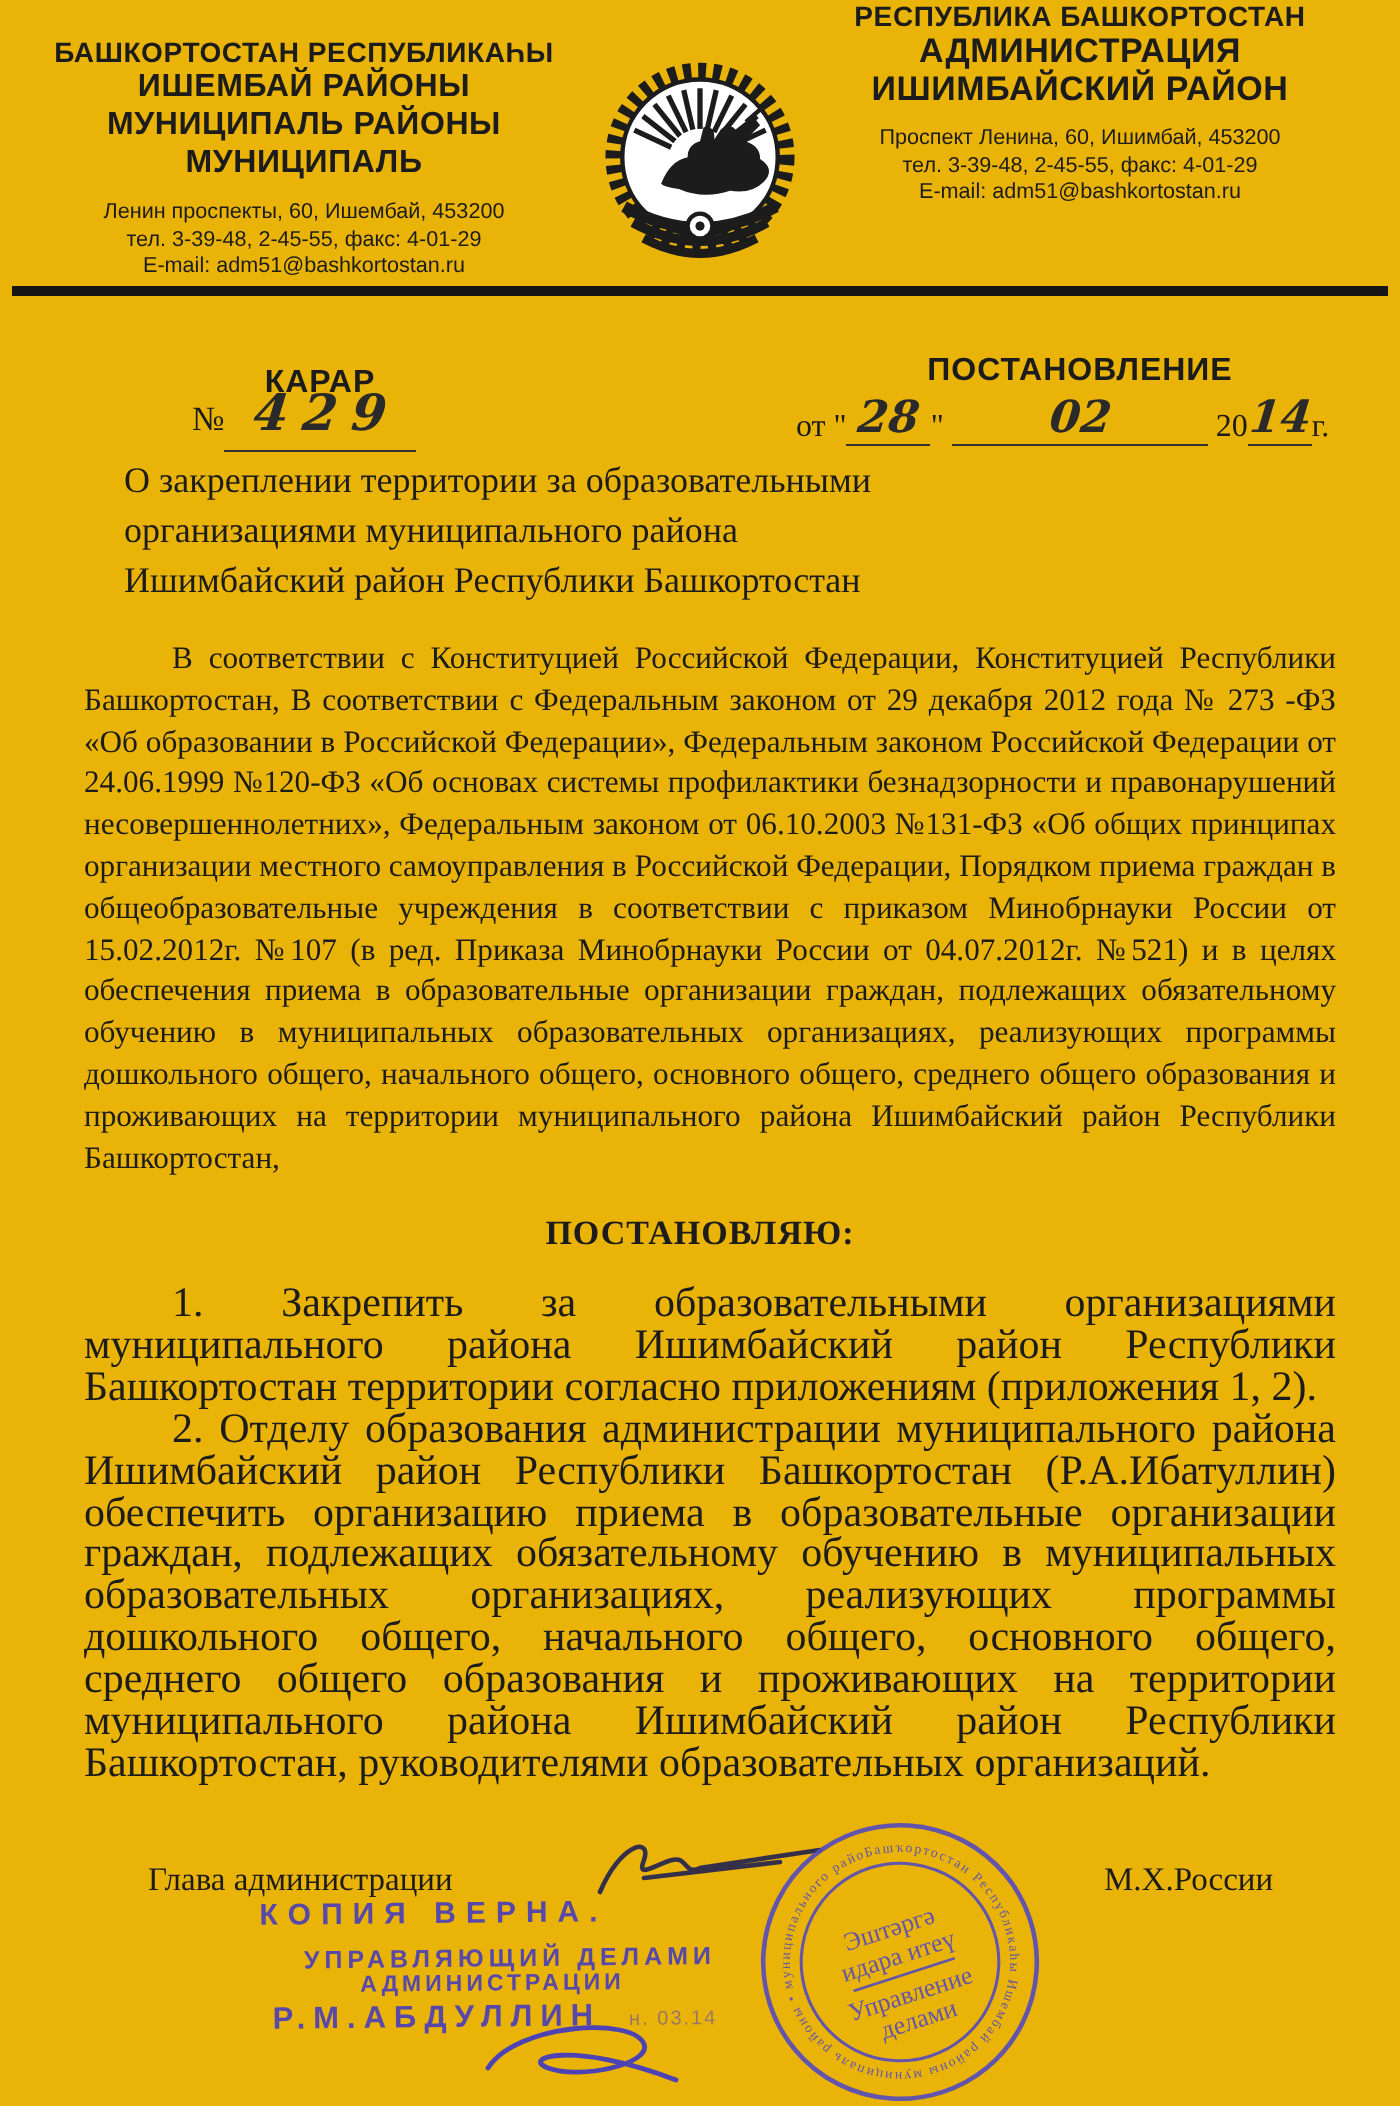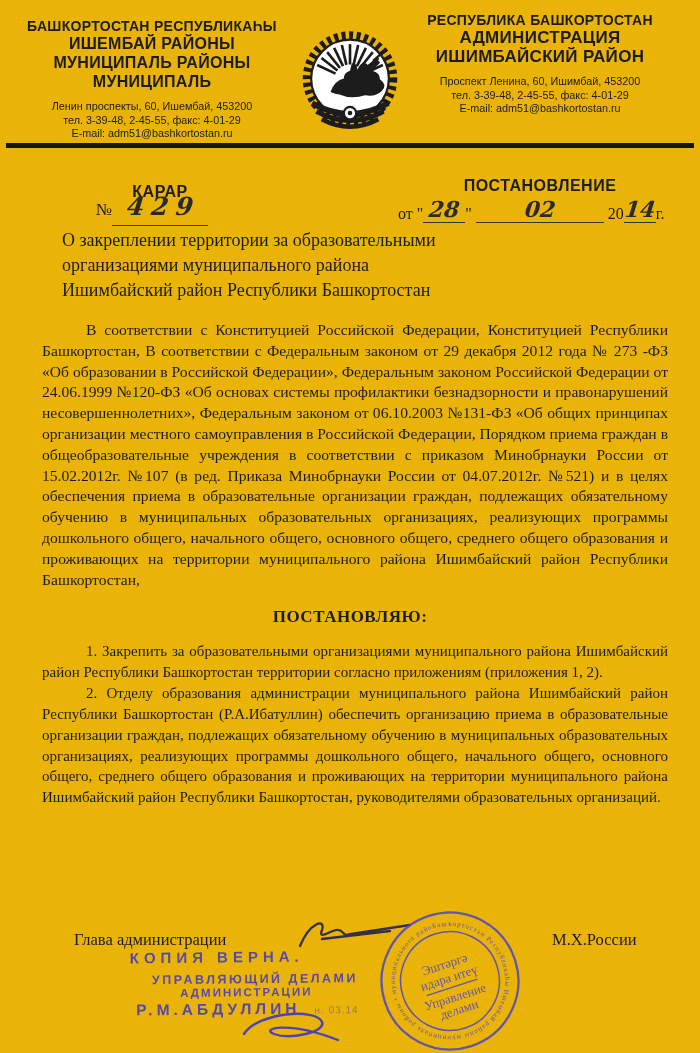--- a/index.html
+++ b/index.html
@@ -5,21 +5,21 @@
   * { margin:0; padding:0; box-sizing:border-box; }
   html,body { background:#e8e8e8; }
   .page {
     position:relative; width:700px; height:1053px; margin:0 auto;
     background:#eab308; overflow:hidden; color:#1c1c1c;
     font-family:"Liberation Serif", serif;
   }
   
   .org { position:absolute; text-align:center; font-family:"Liberation Sans", sans-serif; }
   .org-left  { left:12px;  top:18px; width:280px; }
-  .org-right { left:392px; top:12px; width:296px; }
+  .org-right { left:392px; top:0; width:296px; }
   .org .l1 { font-size:14px; font-weight:700; letter-spacing:.3px; }
   .org .l  { font-size:16px; font-weight:700; line-height:19px; letter-spacing:.3px; }
   .org-right .l { font-size:17px; }
   .org .addr { margin-top:9px; font-size:10.8px; line-height:13.5px; font-weight:400; }
   .emblem-wrap { position:absolute; left:297px; top:24px; width:106px; height:118px; }
   .header-rule { position:absolute; top:143px; left:6px; right:6px; height:3px;
     border-top:4px solid #151515; border-bottom:1.5px solid #151515; }
   
   .doc-type { position:absolute; font-family:"Liberation Sans", sans-serif;
     font-weight:700; font-size:16px; letter-spacing:.5px; }
@@ -38,21 +38,21 @@
   .d-month { min-width:128px; }
   .d-year  { min-width:32px; }
   
   .subject { position:absolute; left:62px; top:228px; width:402px;
     font-size:18px; line-height:25px; }
   .body-par { position:absolute; left:42px; top:320px; width:626px;
     font-size:15.6px; line-height:20.8px; text-align:justify; text-indent:44px; }
   .resolution { position:absolute; left:0; top:607px; width:700px; text-align:center;
     font-size:17px; font-weight:700; letter-spacing:.5px; }
   .items { position:absolute; left:42px; top:641px; width:626px;
-    font-size:15px; line-height:20.9px; text-align:justify; }
+    font-size:21px; line-height:20.9px; text-align:justify; }
   .items p { text-indent:44px; }
   
   .sig-left  { position:absolute; left:74px;  top:930px; font-size:16.5px; }
   .sig-right { position:absolute; left:552px; top:930px; font-size:16.5px; }
   .copy-stamp { position:absolute; left:126px; top:948px; width:280px;
     font-family:"Liberation Sans", sans-serif; font-weight:700; color:#4b40b8;
     transform:rotate(-.6deg); opacity:.92; }
   .copy-stamp .c1 { margin-left:4px;  font-size:15px;   letter-spacing:5px; }
   .copy-stamp .c2 { margin-top:7px; margin-left:26px; font-size:12.5px; letter-spacing:2.5px; }
   .copy-stamp .c3 { margin-left:54px; font-size:11.5px; letter-spacing:2px; }

